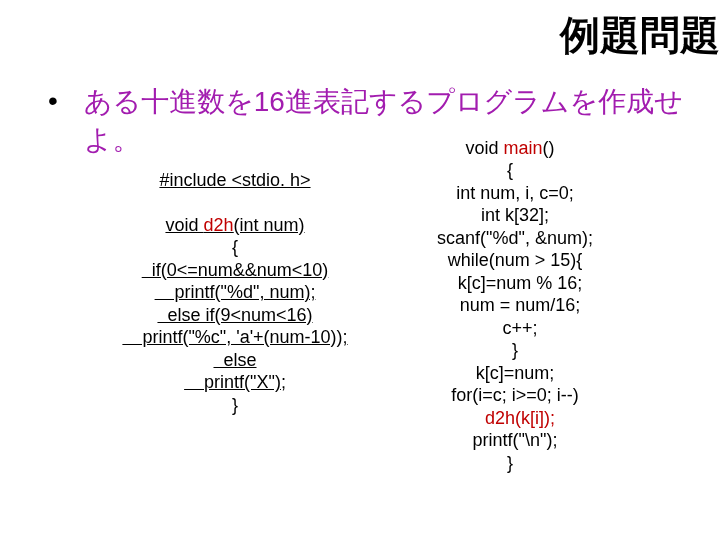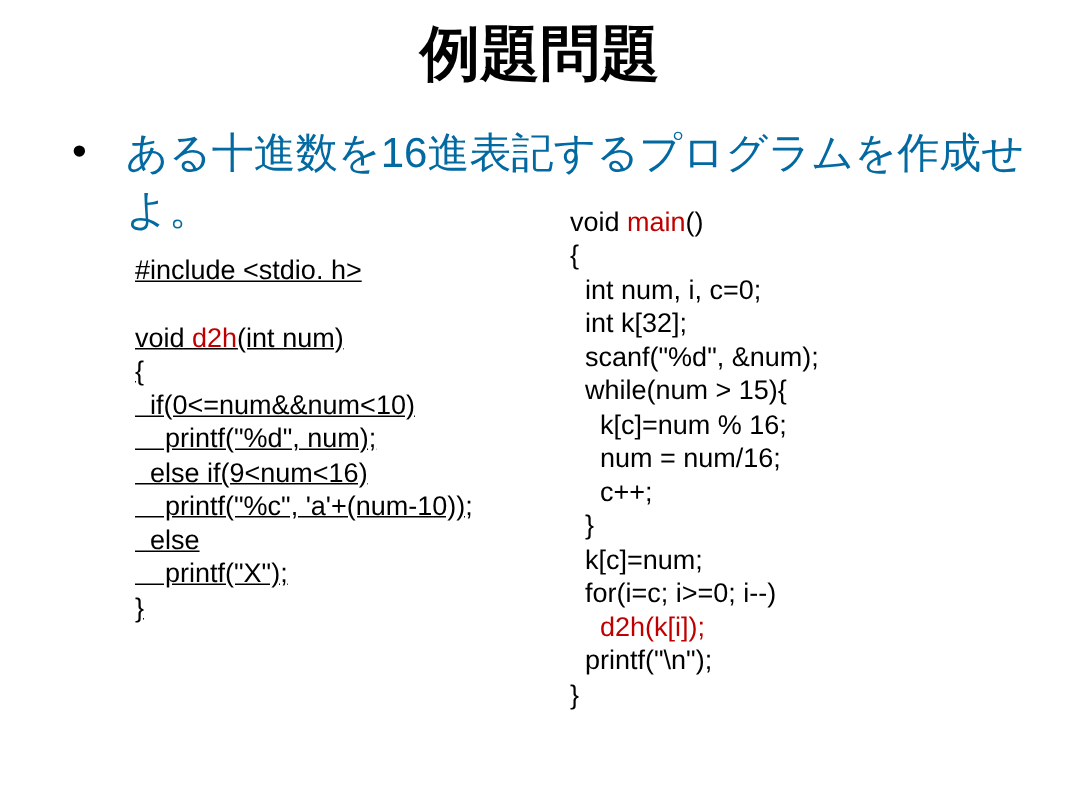--- a/index.html
+++ b/index.html
@@ -11,55 +11,56 @@
     font-family: "MS PGothic", "Hiragino Kaku Gothic Pro", sans-serif;
     overflow: hidden;
   }
   .slide {
     width: 720px;
     height: 540px;
     position: relative;
     box-sizing: border-box;
   }
   .title {
-    text-align: center;
+    text-align: right;
     font-size: 40px;
     font-weight: bold;
     margin-top: 8px;
     margin-bottom: 20px;
     color: #000;
   }
   .bullet-row {
     display: flex;
     align-items: flex-start;
     margin-left: 48px;
     margin-right: 30px;
   }
   .bullet-dot {
     font-size: 28px;
     color: #000;
     line-height: 1.3;
     margin-right: 26px;
   }
   .bullet-text {
     font-size: 28px;
-    color: #0369a1;
+    color: #a21caf;
     line-height: 1.35;
   }
   .code-row {
     display: flex;
     margin-left: 90px;
     margin-top: 10px;
   }
   .code-col {
     font-family: Arial, sans-serif;
     font-size: 18px;
     color: #000;
     line-height: 1.25;
     white-space: pre;
+    text-align: center;
   }
   .code-left { width: 290px; text-decoration: underline; }
   .code-right { width: 260px; position: relative; top: -32px; }
   .fn { color: #c00000; }
 </style>
 </head>
 <body>
 
 <div class="slide">
   <div class="title">例題問題</div>

